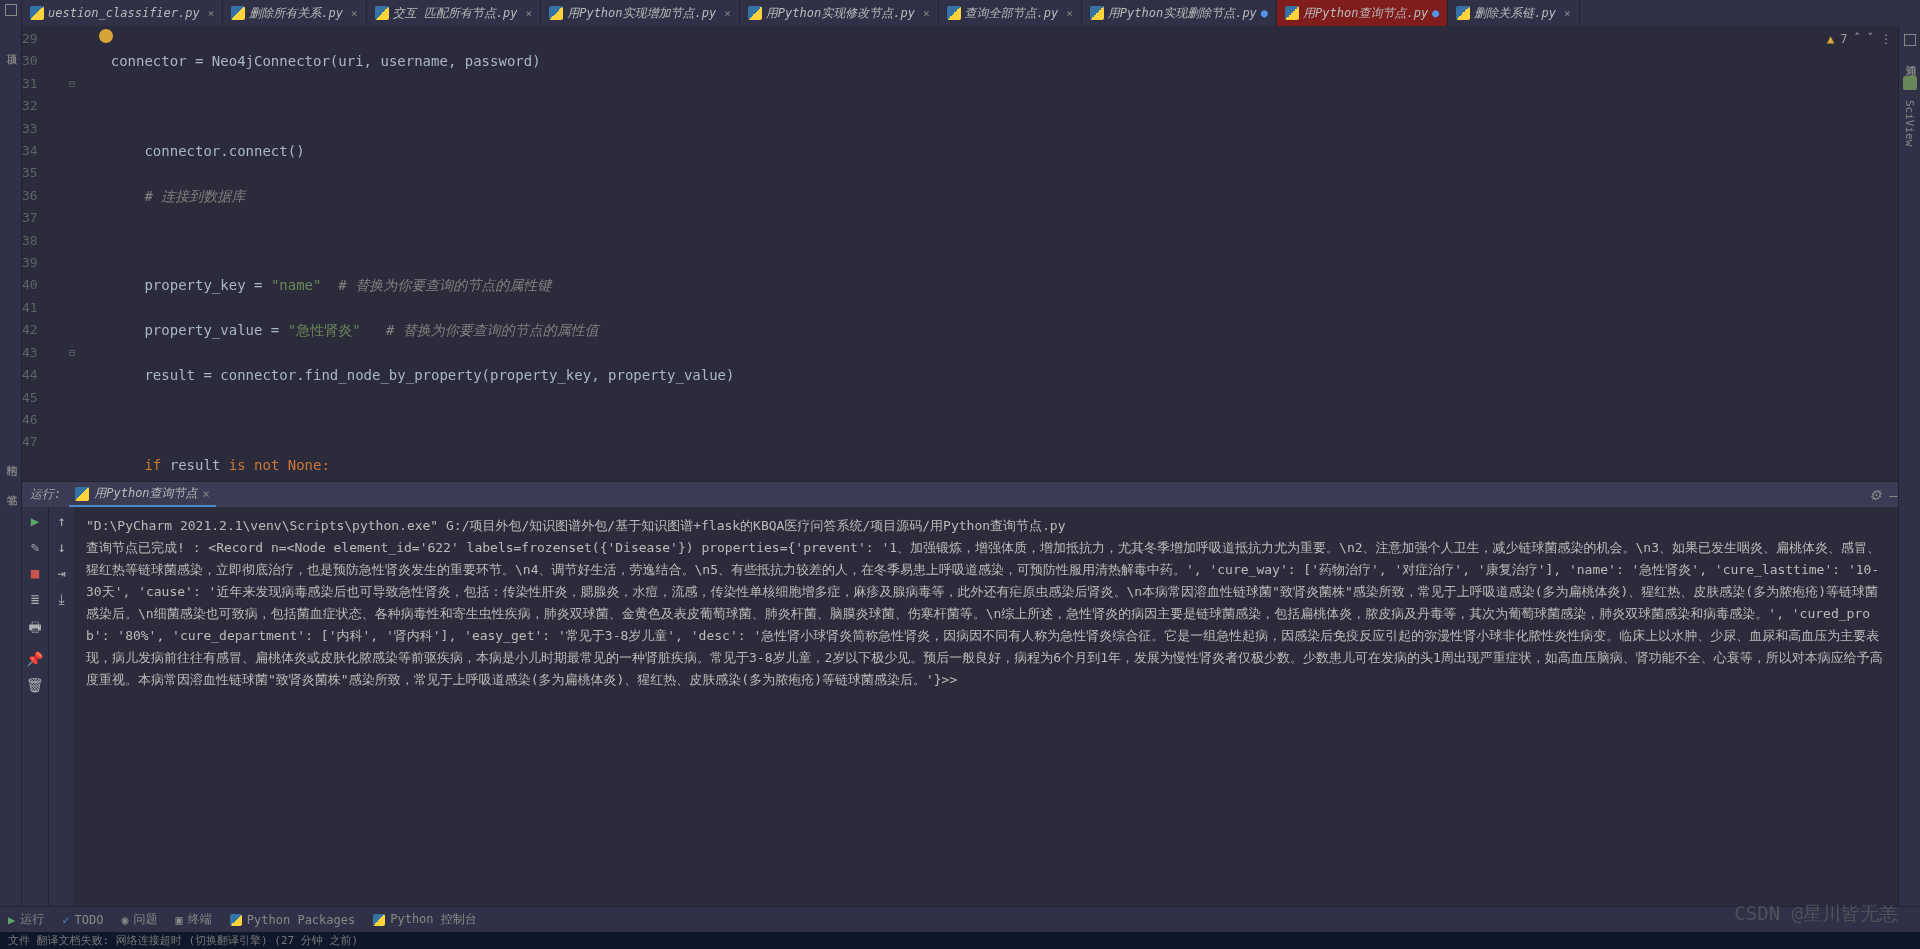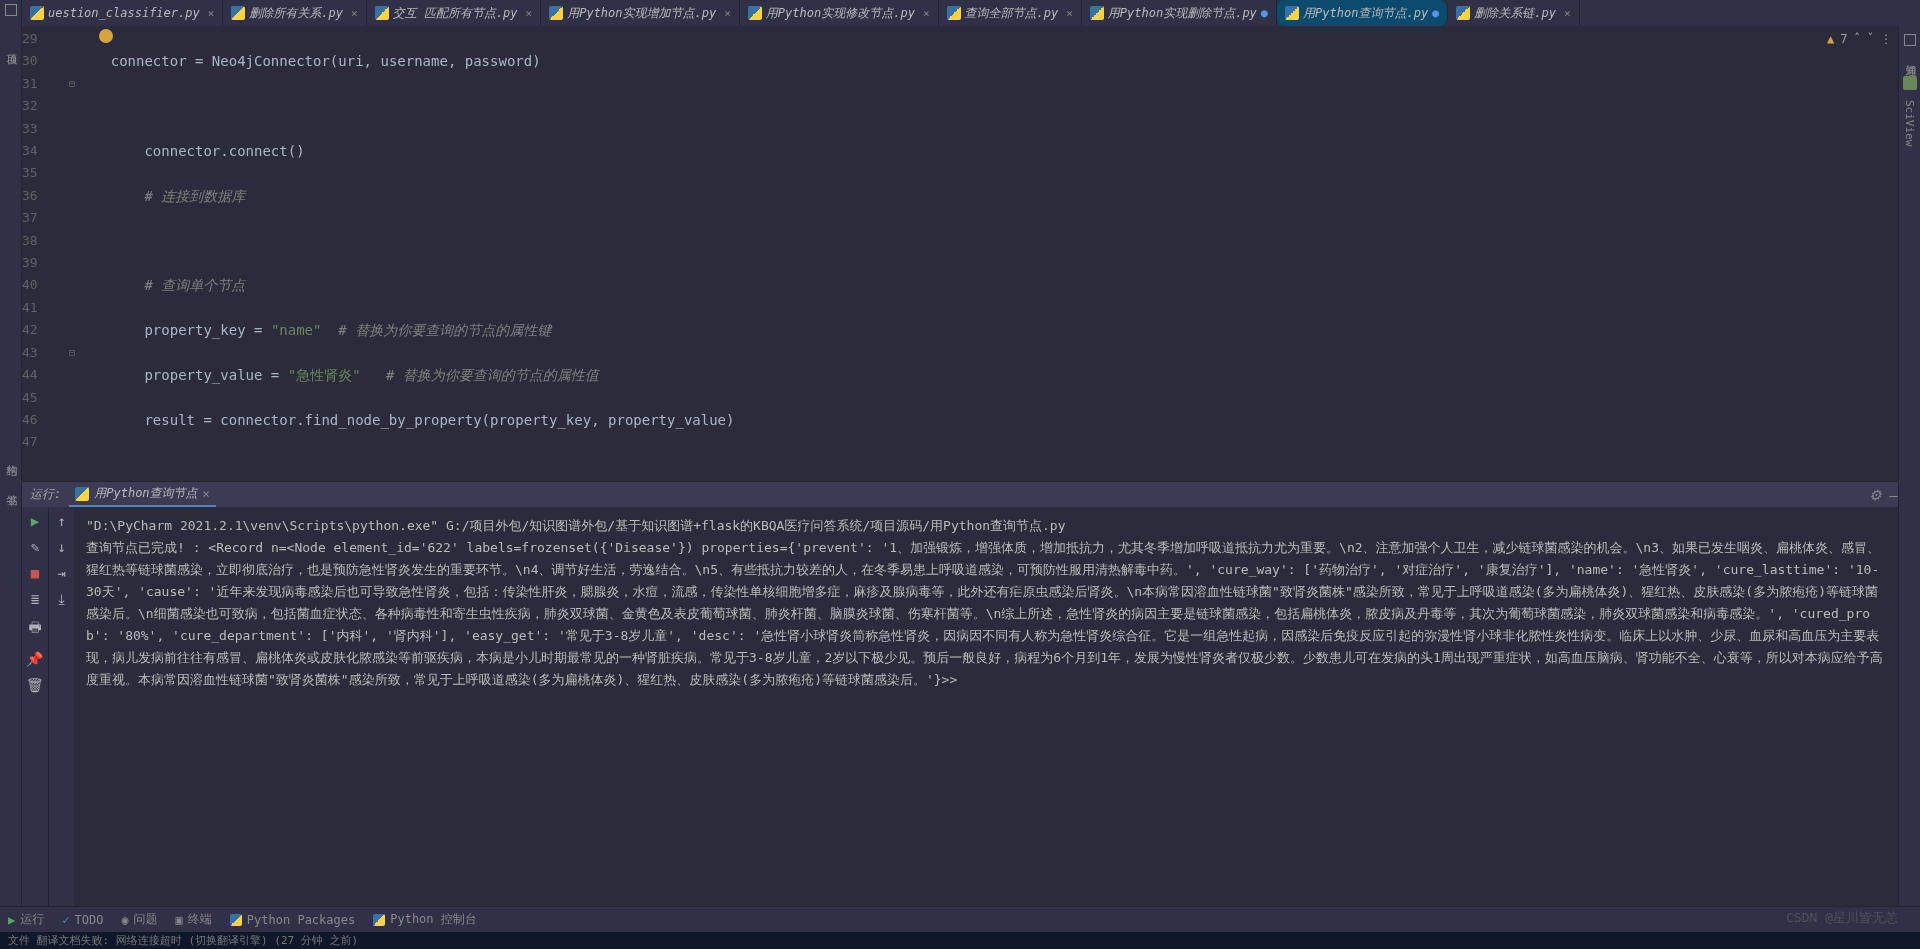--- a/index.html
+++ b/index.html
@@ -1,20 +1,20 @@
 <!DOCTYPE html>
 <html><head>
 <meta charset="utf-8">
 <style>
 * { margin:0; padding:0; box-sizing:border-box; font-family:'Microsoft YaHei','Consolas',monospace; }
 body { background:#2B2B3B; color:#A9B7C6; font-size:13px; overflow:hidden; width:1920px; height:949px; position:relative; }
 
 .tabbar { height:26px; background:#303146; display:flex; align-items:stretch; overflow:hidden; padding-left:22px;font-style:italic; }
 .tab { display:flex; align-items:center; padding:0 8px; gap:4px; color:#BBBBBB; font-size:12px; border-right:1px solid #232335; cursor:pointer; }
-.tab.active { background:#0c4a6e;border-radius:7px; }
+.tab.active { background:#7f1d1d; }
 .tab .py-ico { width:14px; height:14px; display:inline-block; background:linear-gradient(135deg,#3572A5 50%,#FFD43B 50%); border-radius:2px; }
 .tab .close { color:#888; font-size:11px; margin-left:4px; }
 .tab .dot { color:#5394EC; font-weight:bold; }
 
 .left-gut { position:absolute; left:0; top:0; width:22px; height:100%; background:#303146; border-right:1px solid #232335; z-index:5; display:flex; flex-direction:column; align-items:center; padding-top:4px; gap:10px; }
 .left-gut .vtext { writing-mode:vertical-rl; font-size:11px; color:#888; margin-top:20px; }
 .left-gut .sq { width:12px; height:12px; border:1px solid #888; }
 
 .right-gut { position:absolute; right:0; top:26px; width:22px; height:calc(100% - 26px); background:#303146; border-left:1px solid #232335; z-index:5; display:flex; flex-direction:column; align-items:center; padding-top:8px; gap:10px; }
 .right-gut .vtext { writing-mode:vertical-rl; font-size:11px; color:#888; }
@@ -51,21 +51,21 @@
 .console .path { color:#BBBBBB; }
 .console .body { color:#BBBBBB; word-break:break-all; white-space:pre-wrap; }
 
 .bottom { position:absolute; left:0; right:0; bottom:17px; height:26px; background:#303146; display:flex; align-items:center; padding:0 8px; gap:18px; font-size:12px; color:#888; border-top:1px solid #232335; z-index:6; }
 .bottom .bi { display:flex; align-items:center; gap:5px; cursor:pointer; }
 .bottom .play-sm { color:#59A869; }
 .bottom .spacer { flex:1; }
 
 .status { position:absolute; left:0; right:0; bottom:0; height:17px; background:#0f172a; display:flex; align-items:center; padding:0 8px; font-size:11px; color:#777; z-index:6; }
 .status .spacer { flex:1; }
-.watermark { position:absolute; right:22px; bottom:22px; font-size:13px; color:#666; opacity:.6; z-index:10; }
+.watermark { position:absolute; right:22px; bottom:22px; font-size:19px; color:#666; opacity:.6; z-index:10; }
 </style>
 </head>
 <body>
 
 <div class="left-gut">
   <span class="sq"></span>
   <span class="vtext">项目</span>
   <span class="vtext" style="margin-top:400px">结构</span>
   <span class="vtext">书签</span>
 </div>
@@ -154,21 +154,20 @@
       <div>45</div>
       <div>46</div>
       <div>47</div>
   </div>
   <div class="code">
 <div class="ln"><span class="txt">    </span><span class="txt">connector = Neo4jConnector(uri</span><span class="txt">, </span><span class="txt">username</span><span class="txt">, </span><span class="txt">password</span><span class="txt">)</span></div>
 <div class="ln"></div>
 <div class="ln"><span class="txt">        </span><span class="txt">connector.connect()</span></div>
 <div class="ln"><span class="txt">        </span><span class="cmt"># 连接到数据库</span></div>
 <div class="ln"></div>
-<div class="ln"><span class="txt">        </span><span class="cmt"># 查询单个节点</span></div>
 <div class="ln"><span class="txt">        </span><span class="txt">property_key = </span><span class="str">"name"</span><span class="cmt">  # 替换为你要查询的节点的属性键</span></div>
 <div class="ln"><span class="txt">        </span><span class="txt">property_value = </span><span class="str">"急性肾炎"</span><span class="cmt">   # 替换为你要查询的节点的属性值</span></div>
 <div class="ln"><span class="txt">        </span><span class="txt">result = connector.find_node_by_property(property_key</span><span class="txt">, </span><span class="txt">property_value)</span></div>
 <div class="ln"></div>
 <div class="ln"><span class="txt">        </span><span class="kw">if </span><span class="txt">result </span><span class="kw">is not </span><span class="kw">None:</span></div>
 <div class="ln"><span class="txt">            </span><span class="fn">print(</span><span class="str">f"查询节点已完成! : </span><span class="kw">{</span><span class="txt">result</span><span class="kw">}</span><span class="str">"</span><span class="txt">)</span></div>
 <div class="ln"><span class="txt">        </span><span class="kw">else</span><span class="txt">:</span></div>
 <div class="ln"><span class="txt">            </span><span class="fn">print(</span><span class="str">f"没有找到相关节点信息 </span><span class="kw">{</span><span class="txt">property_key</span><span class="kw">}</span><span class="str">=</span><span class="kw">{</span><span class="txt">property_value</span><span class="kw">}</span><span class="str">"</span><span class="txt">)</span></div>
 <div class="ln"></div>
 <div class="ln"><span class="txt">    </span><span class="kw">finally</span><span class="txt">:</span></div>

